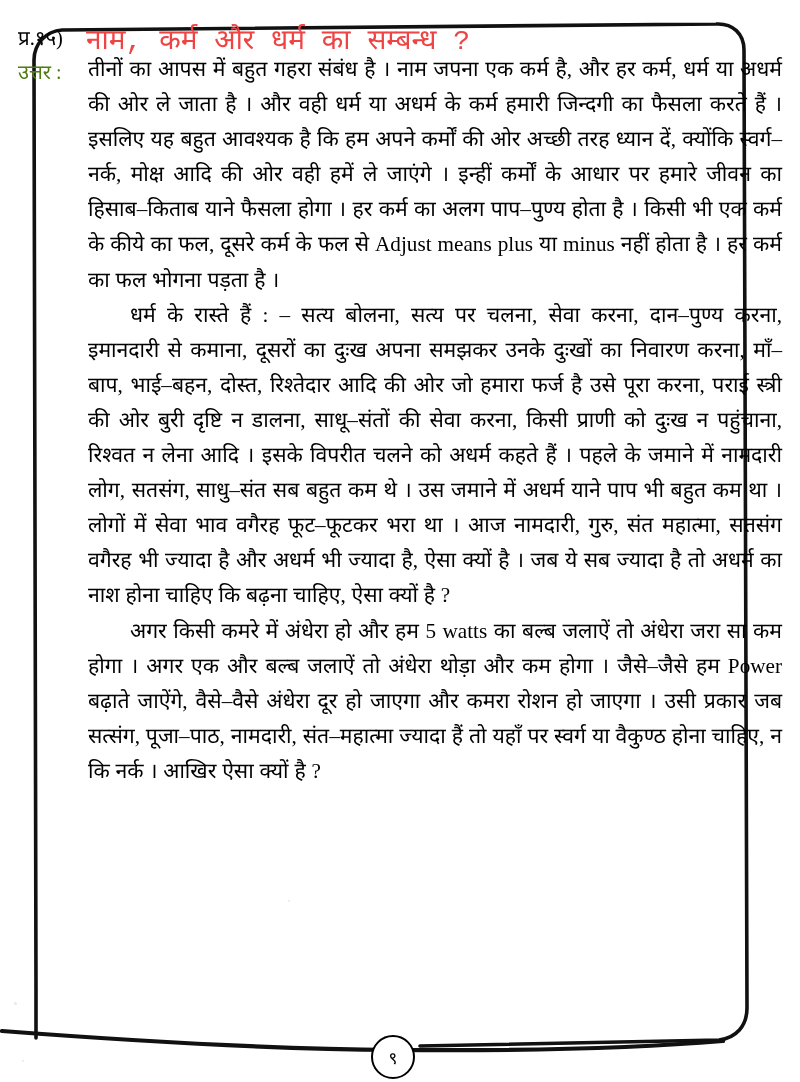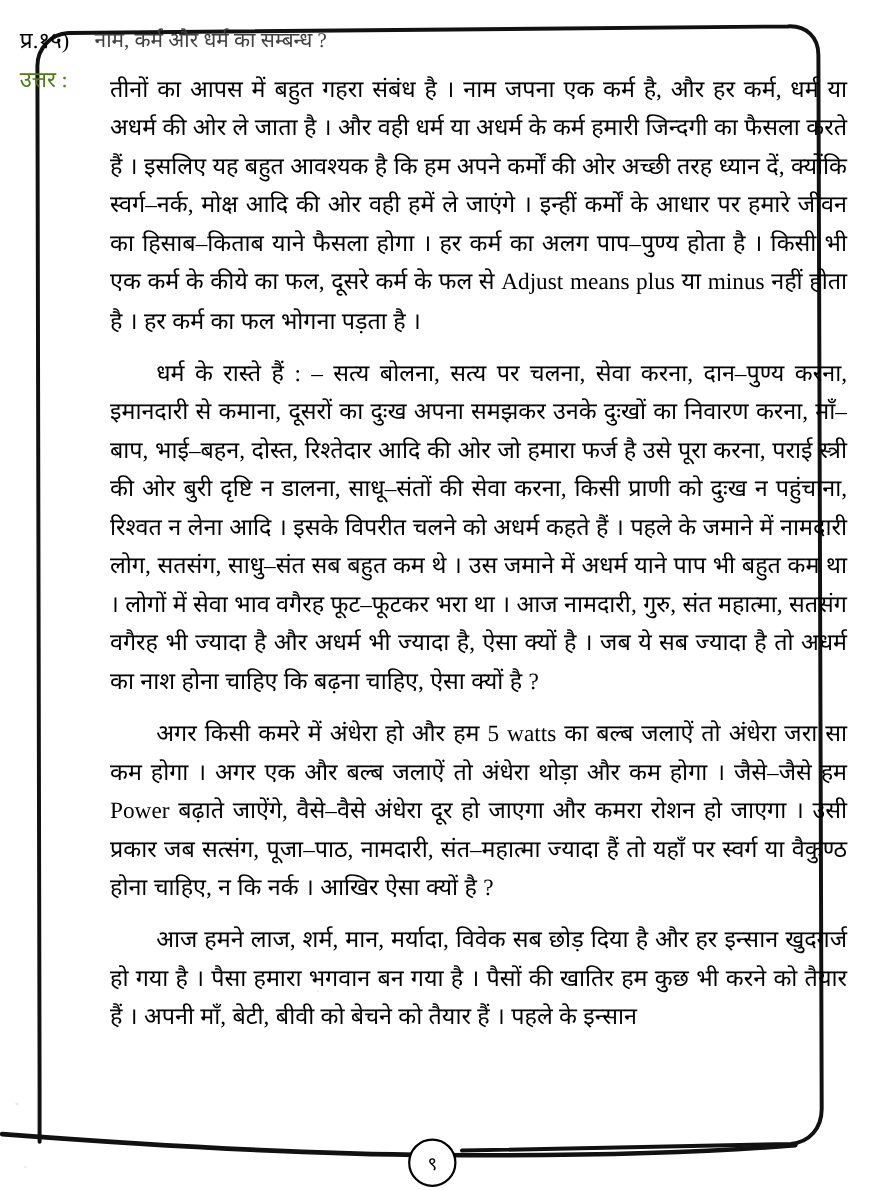--- a/index.html
+++ b/index.html
@@ -44,24 +44,25 @@
   }
   .qnum {
     width: 68px;
     flex: 0 0 68px;
     font-size: 20.5px;
     line-height: 1.0;
     color: #000;
     white-space: nowrap;
   }
   .qtext {
-    font-size: 19px;
+    font-size: 28px;
     line-height: 1.0;
-    color: #404040;
+    color: #ef4444;
     white-space: nowrap;
+    font-family: Liberation Mono, monospace;
   }
 
   .arow {
     position: absolute;
     left: 18px;
     top: 58px;
     width: 60px;
     font-size: 20px;
     color: #4d7c0f;
     white-space: nowrap;
@@ -73,21 +74,21 @@
     top: 52px;
     width: 694px;
     font-size: 21.2px;
     line-height: 35.1px;
     color: #000;
     text-align: justify;
     text-align-last: left;
     word-spacing: 0.5px;
   }
   .body-block p {
-    margin: 12px;
+    margin: 0;
     padding: 0;
     text-indent: 42px;
   }
   .body-block p.first {
     text-indent: 0;
   }
 
   
   #page-number-badge {
     position: absolute;
@@ -139,21 +140,20 @@
       <span class="qnum">प्र.१५)</span>
       <span class="qtext">नाम, कर्म और धर्म का सम्बन्ध ?</span>
     </div>
 
     <div class="arow">उत्तर :</div>
 
     <div class="body-block">
       <p class="first">तीनों का आपस में बहुत गहरा संबंध है । नाम जपना एक कर्म है, और हर कर्म, धर्म या अधर्म की ओर ले जाता है । और वही धर्म या अधर्म के कर्म हमारी जिन्दगी का फैसला करते हैं । इसलिए यह बहुत आवश्यक है कि हम अपने कर्मों की ओर अच्छी तरह ध्यान दें, क्योंकि स्वर्ग–नर्क, मोक्ष आदि की ओर वही हमें ले जाएंगे । इन्हीं कर्मों के आधार पर हमारे जीवन का हिसाब–किताब याने फैसला होगा । हर कर्म का अलग पाप–पुण्य होता है । किसी भी एक कर्म के कीये का फल, दूसरे कर्म के फल से Adjust means plus या minus नहीं होता है । हर कर्म का फल भोगना पड़ता है ।</p>
       <p>धर्म के रास्ते हैं : – सत्य बोलना, सत्य पर चलना, सेवा करना, दान–पुण्य करना, इमानदारी से कमाना, दूसरों का दुःख अपना समझकर उनके दुःखों का निवारण करना, माँ–बाप, भाई–बहन, दोस्त, रिश्तेदार आदि की ओर जो हमारा फर्ज है उसे पूरा करना, पराई स्त्री की ओर बुरी दृष्टि न डालना, साधू–संतों की सेवा करना, किसी प्राणी को दुःख न पहुंचाना, रिश्वत न लेना आदि । इसके विपरीत चलने को अधर्म कहते हैं । पहले के जमाने में नामदारी लोग, सतसंग, साधु–संत सब बहुत कम थे । उस जमाने में अधर्म याने पाप भी बहुत कम था । लोगों में सेवा भाव वगैरह फूट–फूटकर भरा था । आज नामदारी, गुरु, संत महात्मा, सतसंग वगैरह भी ज्यादा है और अधर्म भी ज्यादा है, ऐसा क्यों है । जब ये सब ज्यादा है तो अधर्म का नाश होना चाहिए कि बढ़ना चाहिए, ऐसा क्यों है ?</p>
       <p>अगर किसी कमरे में अंधेरा हो और हम 5 watts का बल्ब जलाऐं तो अंधेरा जरा सा कम होगा । अगर एक और बल्ब जलाऐं तो अंधेरा थोड़ा और कम होगा । जैसे–जैसे हम Power बढ़ाते जाऐंगे, वैसे–वैसे अंधेरा दूर हो जाएगा और कमरा रोशन हो जाएगा । उसी प्रकार जब सत्संग, पूजा–पाठ, नामदारी, संत–महात्मा ज्यादा हैं तो यहाँ पर स्वर्ग या वैकुण्ठ होना चाहिए, न कि नर्क । आखिर ऐसा क्यों है ?</p>
-      <p>आज हमने लाज, शर्म, मान, मर्यादा, विवेक सब छोड़ दिया है और हर इन्सान खुदगर्ज हो गया है । पैसा हमारा भगवान बन गया है । पैसों की खातिर हम कुछ भी करने को तैयार हैं । अपनी माँ, बेटी, बीवी को बेचने को तैयार हैं । पहले के इन्सान</p>
     </div>
 
     <div id="page-number-badge">
       <span>९</span>
     </div>
 
     <div class="speckle" style="left:14px;  top:1002px; width:3px; height:3px;"></div>
     <div class="speckle" style="left:22px;  top:1060px; width:2px; height:2px;"></div>
     <div class="speckle" style="left:430px; top:742px;  width:2px; height:2px;"></div>
     <div class="speckle" style="left:288px; top:900px;  width:2px; height:2px;"></div>

